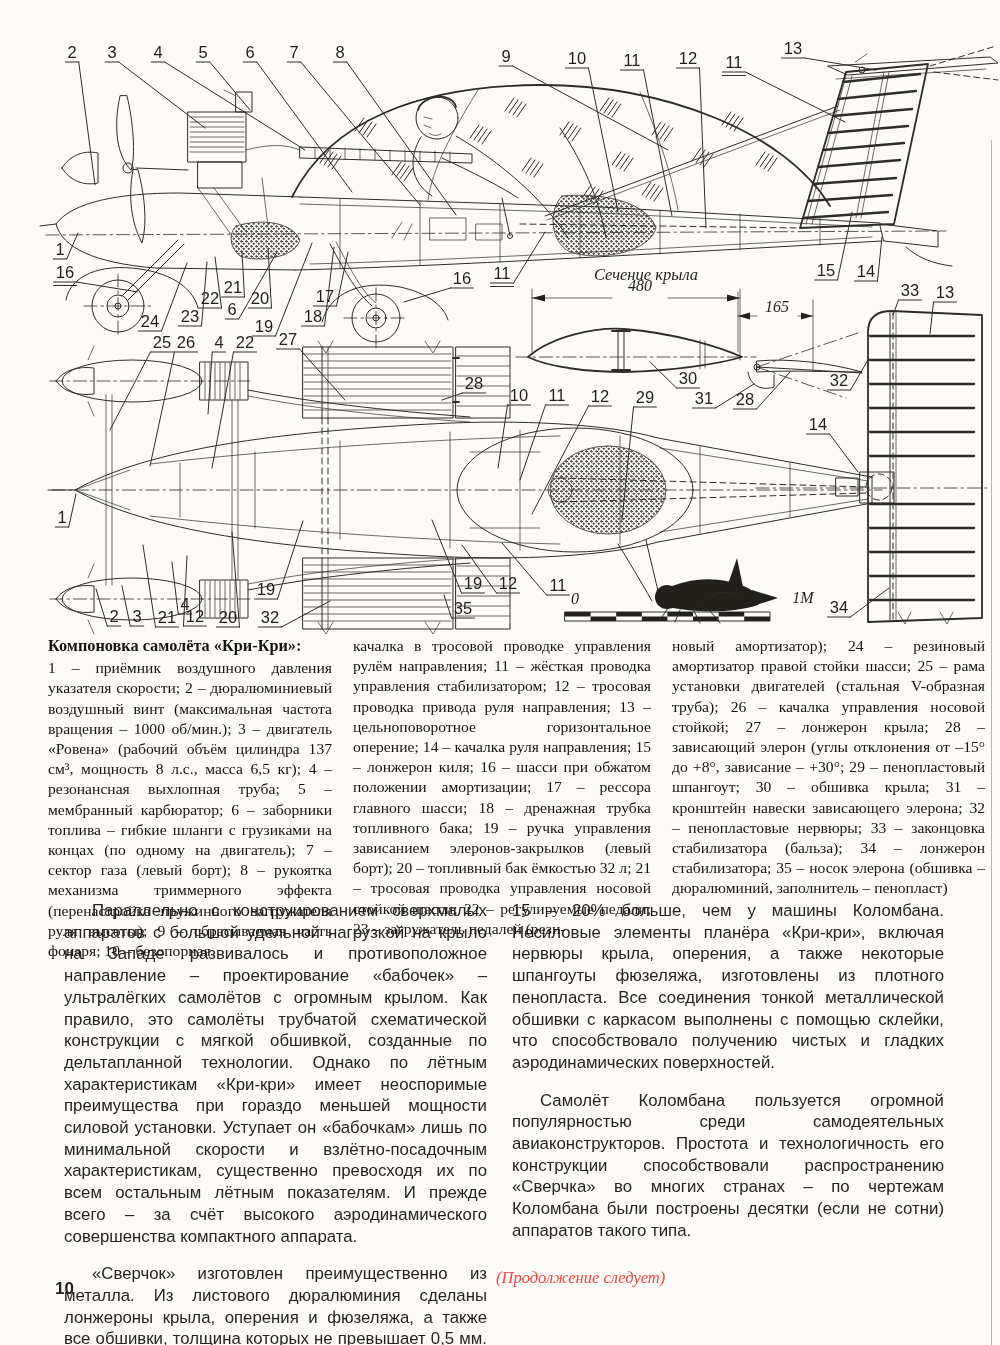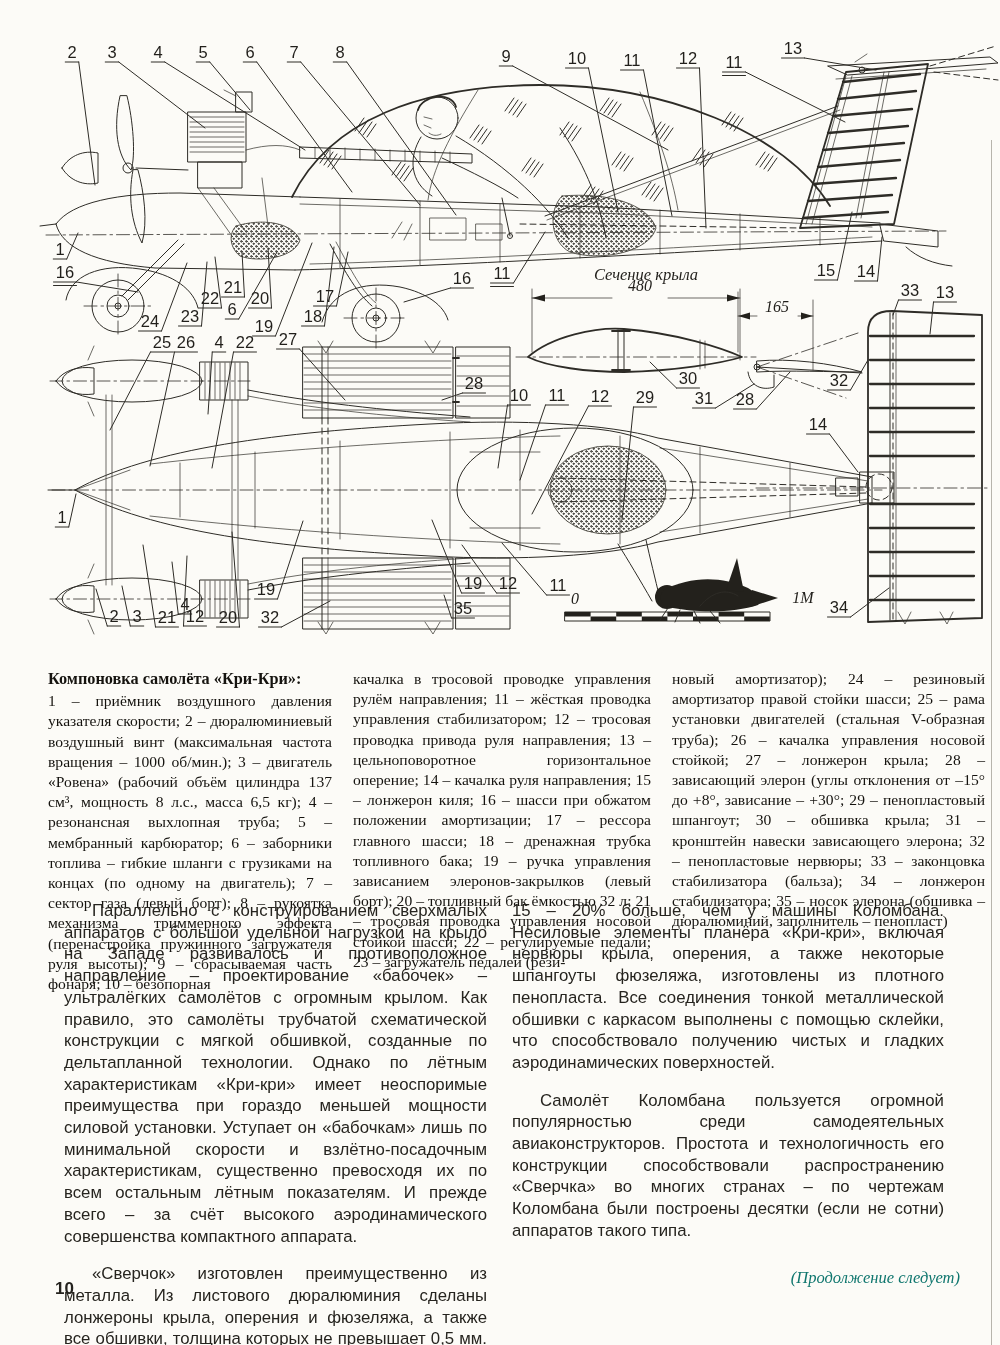--- a/index.html
+++ b/index.html
@@ -18,31 +18,31 @@
   #dwg .dash{stroke-dasharray:6 4;}
   #dwg .cl{stroke-dasharray:13 4 2.5 4;stroke-width:.8;}
   #dwg text{stroke:none;}
   .co-t{font:16.5px "Liberation Sans",sans-serif;fill:#211f1b;}
   .co-u{stroke:#211f1b;stroke-width:1.3;}
   .co-l{stroke:#33312c;stroke-width:.9;}
   .dim-t{font:italic 16px "Liberation Serif",serif;fill:#211f1b;}
   .sec-t{font:italic 16.5px "Liberation Serif",serif;fill:#211f1b;}
   
   .legend{position:absolute;left:48px;top:636px;width:937px;display:grid;
-          grid-template-columns:284px 298px 313px;column-gap:0;justify-content:space-between;margin-top:33px;}
+          grid-template-columns:284px 298px 313px;column-gap:0;justify-content:space-between;}
   .lg-col{font:15.6px/20.2px "Liberation Serif",serif;text-align:justify;color:#15130f;}
   .lg-title{font-weight:bold;font-size:16.3px;margin-bottom:2px;}
   
   .art{position:absolute;top:884px;font:16.8px/21.7px "Liberation Sans",sans-serif;
        text-align:justify;color:#26241f;}
   #art-left{left:48px;width:455px;}
   #art-right{left:496px;width:464px;}
   .art p{margin:16px;text-indent:28px;}
   .art p.no-ind{text-indent:0;}
-  .cont{font:italic 16.5px "Liberation Serif",serif;text-align:right;margin-top:26px;color:#0f766e;}
+  .cont{font:italic 16.5px "Liberation Serif",serif;text-align:left;margin-top:26px;color:#ef4444;}
   
   .footer{position:absolute;top:1279px;left:0;width:1000px;height:26px;
           font-family:"Liberation Sans",sans-serif;font-weight:bold;color:#24221e;}
   .pageno{position:absolute;left:55px;top:0;font-size:17px;}
   .journal{position:absolute;left:143px;top:1px;font-size:16.5px;letter-spacing:.2px;}
 </style>
 </head>
 <body>
 
 <div class="page">

